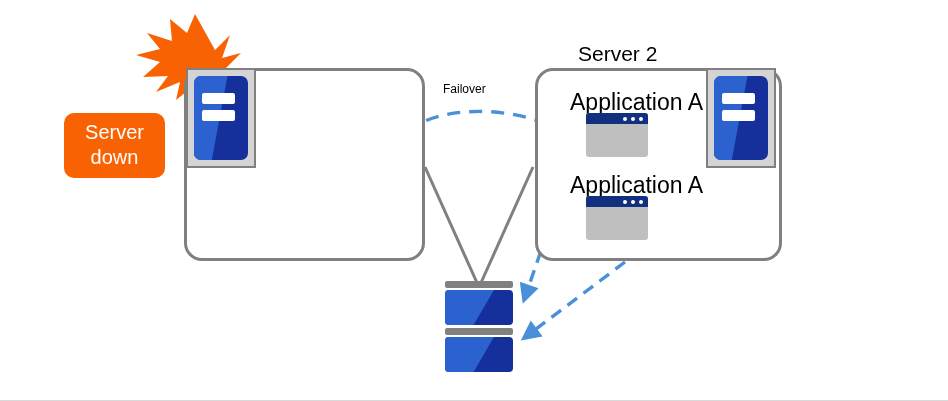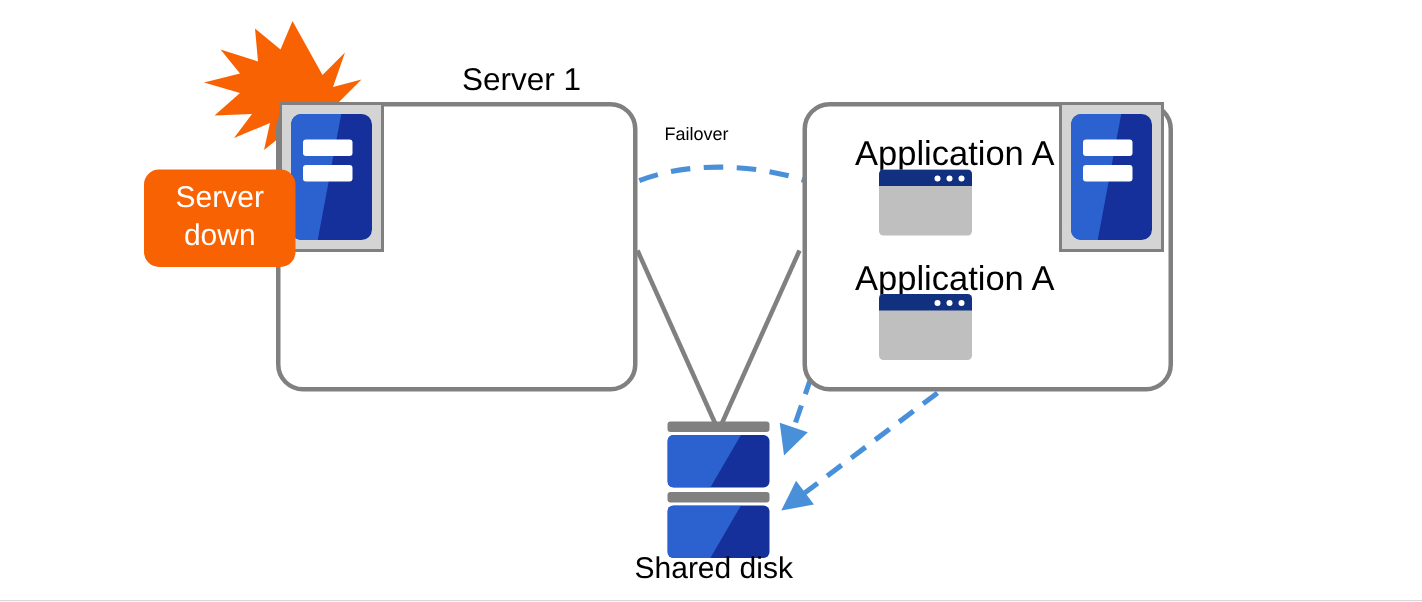--- a/index.html
+++ b/index.html
@@ -151,21 +151,20 @@
   .callout {
     position: absolute;
     background: #f96202;
     border-radius: 10px;
     color: #ffffff;
     font-size: 20px;
     line-height: 25px;
     text-align: center;
     padding: 7px 10px;
     box-sizing: border-box;
-    margin-left: 32px;
   }
   .callout-line2 { display: block; text-align: center; }
 </style>
 </head>
 <body>
 
 <div id="canvas">
 
   <svg id="svg-layer" viewBox="0 0 948 401">
     <defs>
@@ -183,38 +182,38 @@
     <line x1="580" y1="138" x2="524" y2="300" stroke="#4a90d9" stroke-width="3.4" stroke-dasharray="12 8" marker-end="url(#arrowblue)"></line>
 
     <line x1="625" y1="262" x2="524" y2="338" stroke="#4a90d9" stroke-width="3.4" stroke-dasharray="12 8" marker-end="url(#arrowblue)"></line>
 
     <path d="M 195 14 L 215 50 L 230 35 L 222 58 L 241 53 L 224 70
              L 236 78 L 214 82 L 206 95 L 196 84 L 176 100 L 180 82
              L 156 92 L 168 76 L 143 77 L 160 62 L 136 55 L 160 49
              L 147 33 L 172 41 L 170 19 L 187 33 Z" fill="#f96202" stroke="none"></path>
   </svg>
 
-  <div class="label server-title" style="left:308px; top:43px;">Server 1</div>
 
   <div class="server-box" style="left:184px; top:68px; width:241px; height:193px;"></div>
 
   <div class="server-icon" style="left:186px; top:68px; width:70px; height:100px;">
     <div class="server-icon-inner">
       <div class="server-bar b1"></div>
       <div class="server-bar b2"></div>
     </div>
   </div>
 
   <div class="callout" style="left:64px; top:113px; width:101px; height:65px;">
     <span>Server</span>
     <span class="callout-line2">down</span>
   </div>
 
   <div class="label failover-label" style="left:443px; top:83px;">Failover</div>
 
+  <div class="label server-title" style="left:578px; top:43px;">Server 2</div>
 
   <div class="server-box" style="left:535px; top:68px; width:247px; height:193px;"></div>
 
   <div class="server-icon" style="left:706px; top:68px; width:70px; height:100px;">
     <div class="server-icon-inner">
       <div class="server-bar b1"></div>
       <div class="server-bar b2"></div>
     </div>
   </div>
 
@@ -240,15 +239,14 @@
     <div class="disk-unit">
       <div class="disk-top"></div>
       <div class="disk-body"></div>
     </div>
     <div class="disk-unit" style="margin-top:3px;">
       <div class="disk-top"></div>
       <div class="disk-body"></div>
     </div>
   </div>
 
-  <div class="label disk-label" style="left:423px; top:369px;">Shared disk</div>
 
 </div>
 
 </body></html>

